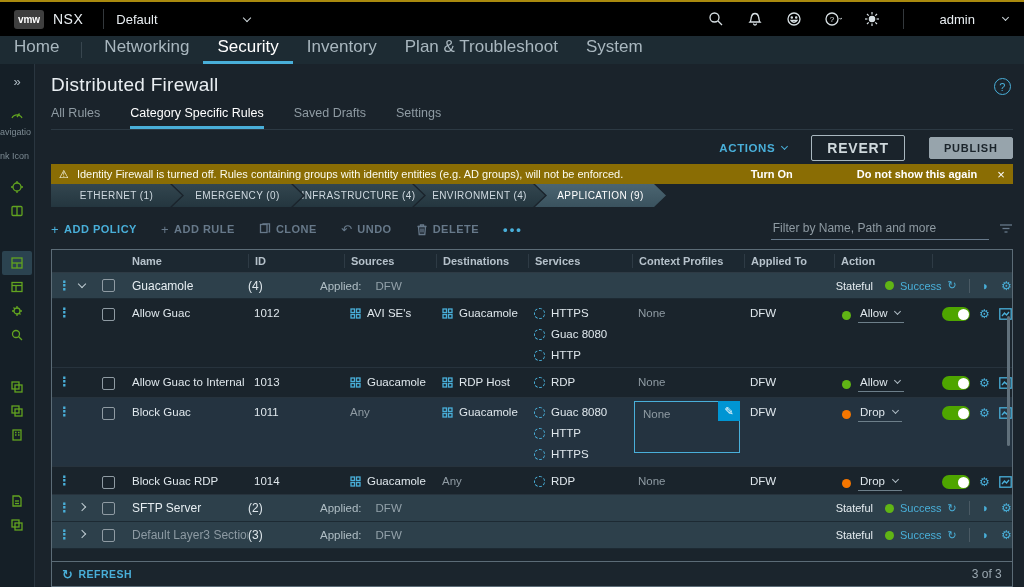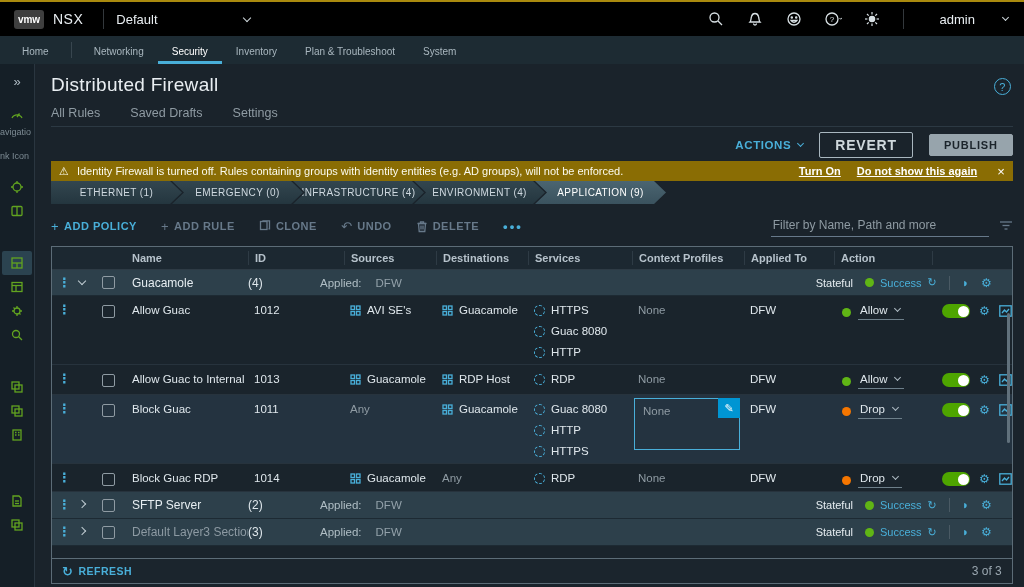--- a/index.html
+++ b/index.html
@@ -17,21 +17,21 @@
   .tb-divider { width:1px; height:20px; background:#33383c; margin-left:20px; }
   .scope { margin-left:12px; font-size:13px; display:flex; align-items:center; gap:86px; cursor:pointer; }
   .chev { display:inline-block; width:6px; height:6px; border-right:1.5px solid #cfd8dc; border-bottom:1.5px solid #cfd8dc; transform:rotate(45deg); margin-top:-3px; }
   .chev.small { width:5px; height:5px; }
   .tb-right { margin-left:auto; display:flex; align-items:center; gap:22px; padding-right:16px; }
   .tb-icon { width:17px; height:17px; display:flex; align-items:center; justify-content:center; cursor:pointer; }
   .tb-user { display:flex; align-items:center; gap:28px; font-size:13px; margin-left:14px; cursor:pointer; }
   .tb-divider2 { width:1px; height:20px; background:#33383c; }
 
   
-  .navbar { height:28px; background:#1d2b33; display:flex; align-items:flex-end; padding-left:8px; font-size:10px; color:#a9b7bf; }
+  .navbar { height:28px; background:#1d2b33; display:flex; align-items:flex-end; padding-left:0; font-size:17px; color:#a9b7bf; }
   .nav-item { padding:5px 14px 7px; cursor:pointer; }
   .nav-item.active { color:#fff; border-bottom:3px solid #49afd9; padding-bottom:4px; }
   .nav-sep { width:1px; height:16px; background:#38464f; margin:0 8px 6px; }
 
   
   .content { display:flex; height:523px; }
 
   
   .sidebar { width:36px; background:#151f27; border-right:1px solid #2a3640; display:flex; flex-direction:column; align-items:center; color:#8f9ba3; }
   .sb-expand { margin-top:10px; font-size:13px; cursor:pointer; color:#aebbc3; }
@@ -46,32 +46,32 @@
 
   
   .main { flex:1; background:#1a232b; position:relative; padding:0 14px 0 16px; }
   .page-title { font-size:19px; color:#e9eef2; font-weight:normal; padding-top:10px; letter-spacing:.3px; }
   .help-circle { position:absolute; right:16px; top:14px; width:17px; height:17px; border:1px solid #49afd9; border-radius:50%;
     color:#49afd9; font-size:11px; display:flex; align-items:center; justify-content:center; cursor:pointer; }
   .sub-tabs { display:flex; gap:30px; margin-top:10px; font-size:12.5px; color:#8f9ba3; border-bottom:1px solid #2c3943; }
   .sub-tab { padding-bottom:6px; cursor:pointer; }
   .sub-tab.active { color:#fff; border-bottom:3px solid #49afd9; }
 
-  .actions-row { display:flex; justify-content:flex-end; align-items:center; gap:16px; height:32px; margin-top:2px; }
+  .actions-row { display:flex; justify-content:flex-end; align-items:center; gap:24px; height:32px; margin-top:2px; }
   .actions-link { color:#49afd9; font-size:11.5px; font-weight:bold; letter-spacing:.6px; display:flex; align-items:center; gap:7px; cursor:pointer; }
   .actions-link .chev { border-color:#49afd9; }
   .btn-outline { background:transparent; border:1px solid #a9b7bf; color:#cfd8dc; font-size:14px; font-weight:bold;
     letter-spacing:.8px; padding:4px 15px; border-radius:2px; cursor:pointer; font-family:inherit; }
   .btn-filled { background:#97a4ac; border:1px solid #97a4ac; color:#1b242b; font-size:11px; font-weight:bold;
     letter-spacing:.8px; padding:4px 14px; border-radius:2px; cursor:pointer; font-family:inherit; }
 
   .banner { height:20px; background:#8a6d04; display:flex; align-items:center; font-size:11px; color:#fbfbef; padding:0 8px; }
   .banner .warn { margin-right:8px; font-size:11px; }
   .banner-links { margin-left:auto; display:flex; align-items:center; gap:16px; }
-  .banner-link { font-weight:bold; text-decoration:underline; cursor:pointer; color:#fff; }
+  .banner-link { font-weight:bold; cursor:pointer; color:#fff;margin-left:48px; }
   .banner-x { cursor:pointer; font-size:13px; margin-left:4px; color:#fff; }
 
   
   .cat-row { display:flex; margin-top:0; height:23px; }
   .cat-tab { width:131px; line-height:23px; text-align:center; font-size:10px; letter-spacing:.4px; color:#cfd9e0; cursor:pointer;
     background:linear-gradient(180deg,#33464f,#24363f);
     clip-path:polygon(0 0, calc(100% - 12px) 0, 100% 50%, calc(100% - 12px) 100%, 0 100%, 12px 50%);
     margin-left:-10px; filter:drop-shadow(-2px 0 0 #1a232b); }
   .cat-tab:first-child { margin-left:0; clip-path:polygon(0 0, calc(100% - 12px) 0, 100% 50%, calc(100% - 12px) 100%, 0 100%); }
   .cat-tab.active { background:linear-gradient(180deg,#4b6571,#3a525e); color:#fff; }
@@ -98,21 +98,21 @@
   .cbx { width:13px; height:13px; border:1px solid #8f9ba3; border-radius:2px; background:transparent; cursor:pointer; display:inline-block; }
 
   .row-policy { height:26px; background:#2d404b; border-bottom:1px solid #1d2a33; display:flex; align-items:center; color:#e6edf1; font-size:12px; }
   .rp-handle { width:38px; display:flex; align-items:center; gap:8px; padding-left:6px; }
   .rp-check { width:36px; display:flex; justify-content:center; }
   .rp-name { width:122px; padding-left:6px; white-space:nowrap; overflow:hidden; }
   .rp-name.dim { color:#8d9aa3; }
   .rp-count { width:50px; color:#dfe7ec; }
   .rp-applied { flex:1; padding-left:22px; color:#b0bec5; display:flex; gap:14px; font-size:11.5px; }
   .rp-applied .val { color:#93a1aa; }
-  .rp-right { display:flex; align-items:center; gap:12px; padding-right:20px; font-size:11px; }
+  .rp-right { display:flex; align-items:center; gap:12px; padding-right:0; font-size:11px; }
   .rp-stateful { color:#e6edf1; }
   .status-group { display:flex; align-items:center; gap:6px; color:#49afd9; cursor:pointer; }
   .dot { width:9px; height:9px; border-radius:50%; display:inline-block; }
   .dot.green { background:#60b515; }
   .dot.orange { background:#f57600; }
   .v-sep { width:1px; height:14px; background:#4a5a64; }
   .icon-blue { color:#49afd9; font-size:12px; cursor:pointer; }
 
   .row-rule { background:#1a242c; border-bottom:1px solid #27333d; color:#dfe7ec; font-size:11.5px; padding:8px 0 6px; align-items:start; }
   .row-rule.hl { background:#243340; }
@@ -319,20 +319,21 @@
         </svg>
     </span>
   </div>
 
   <div class="main">
     <h1 class="page-title">Distributed Firewall</h1>
     <div class="help-circle">?</div>
 
     <div class="sub-tabs">
       <div class="sub-tab">All Rules</div>
+      <div class="sub-tab active">Category Specific Rules</div>
       <div class="sub-tab">Saved Drafts</div>
       <div class="sub-tab">Settings</div>
     </div>
 
     <div class="actions-row">
       <div class="actions-link">
         <span>ACTIONS</span>
         <span class="chev small"></span>
       </div>
       <button class="btn-outline">REVERT</button>

